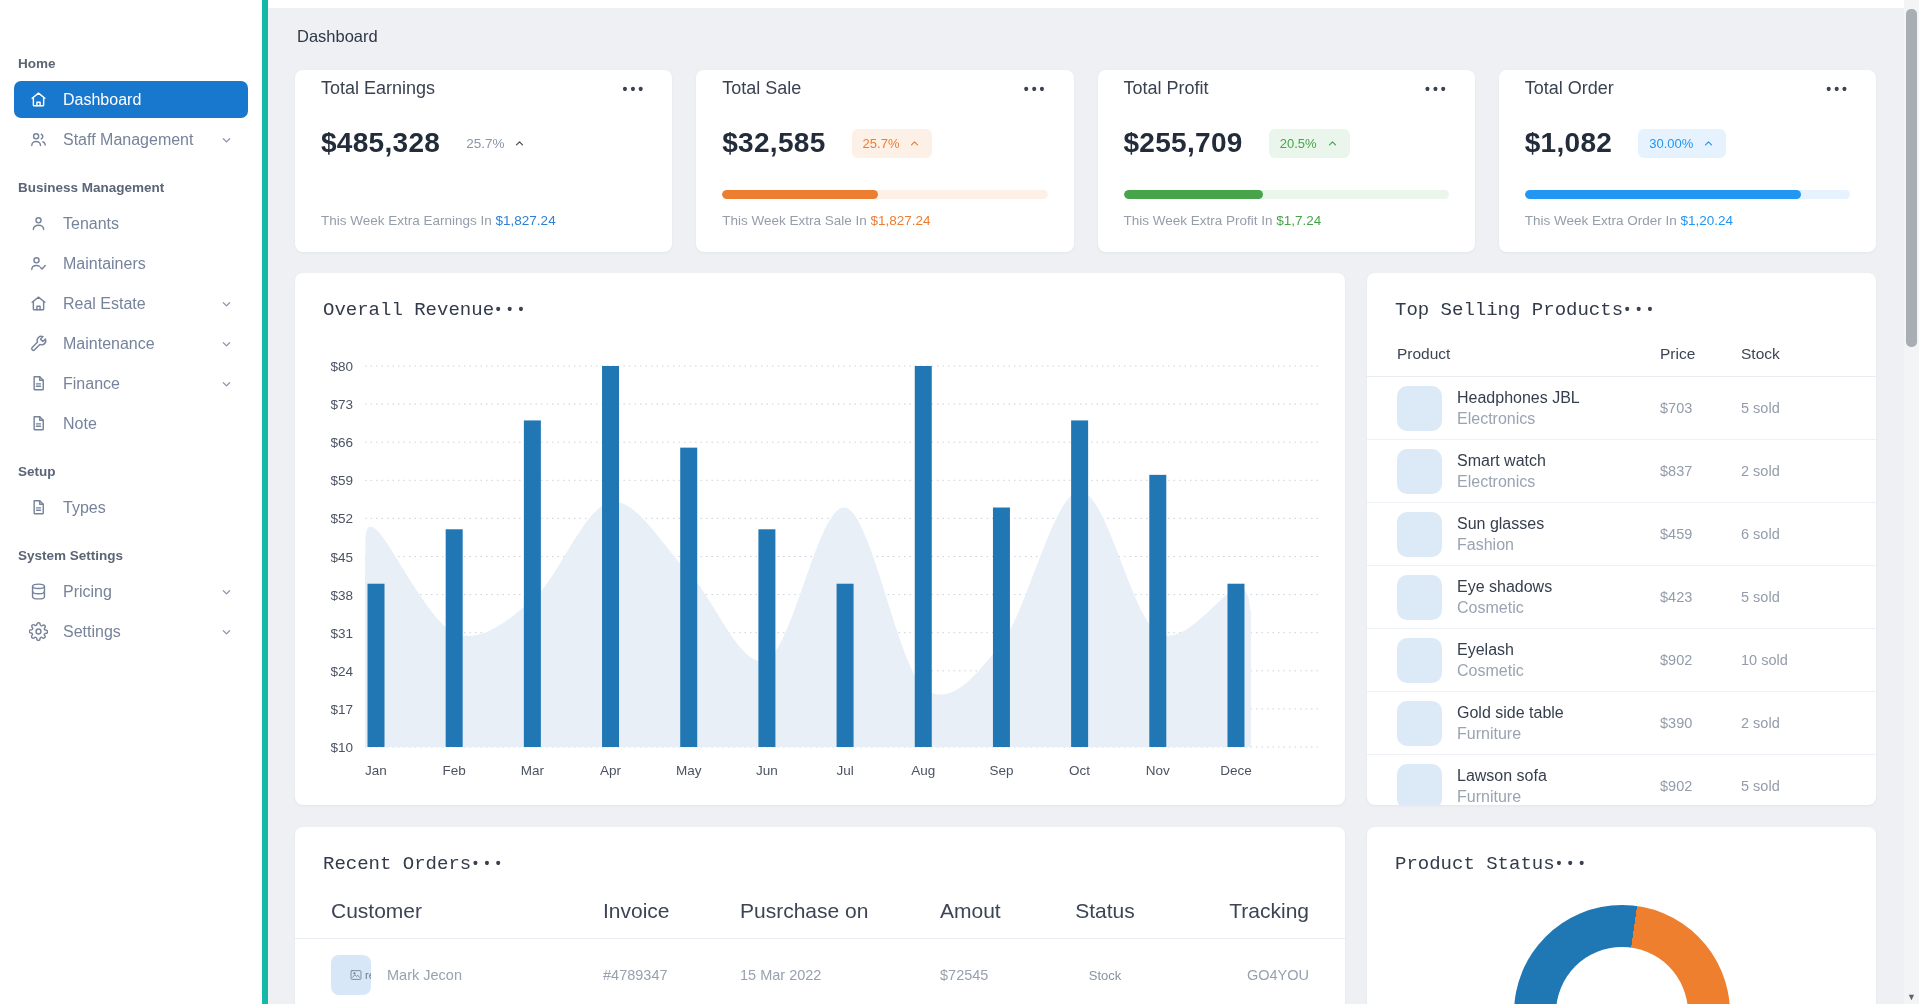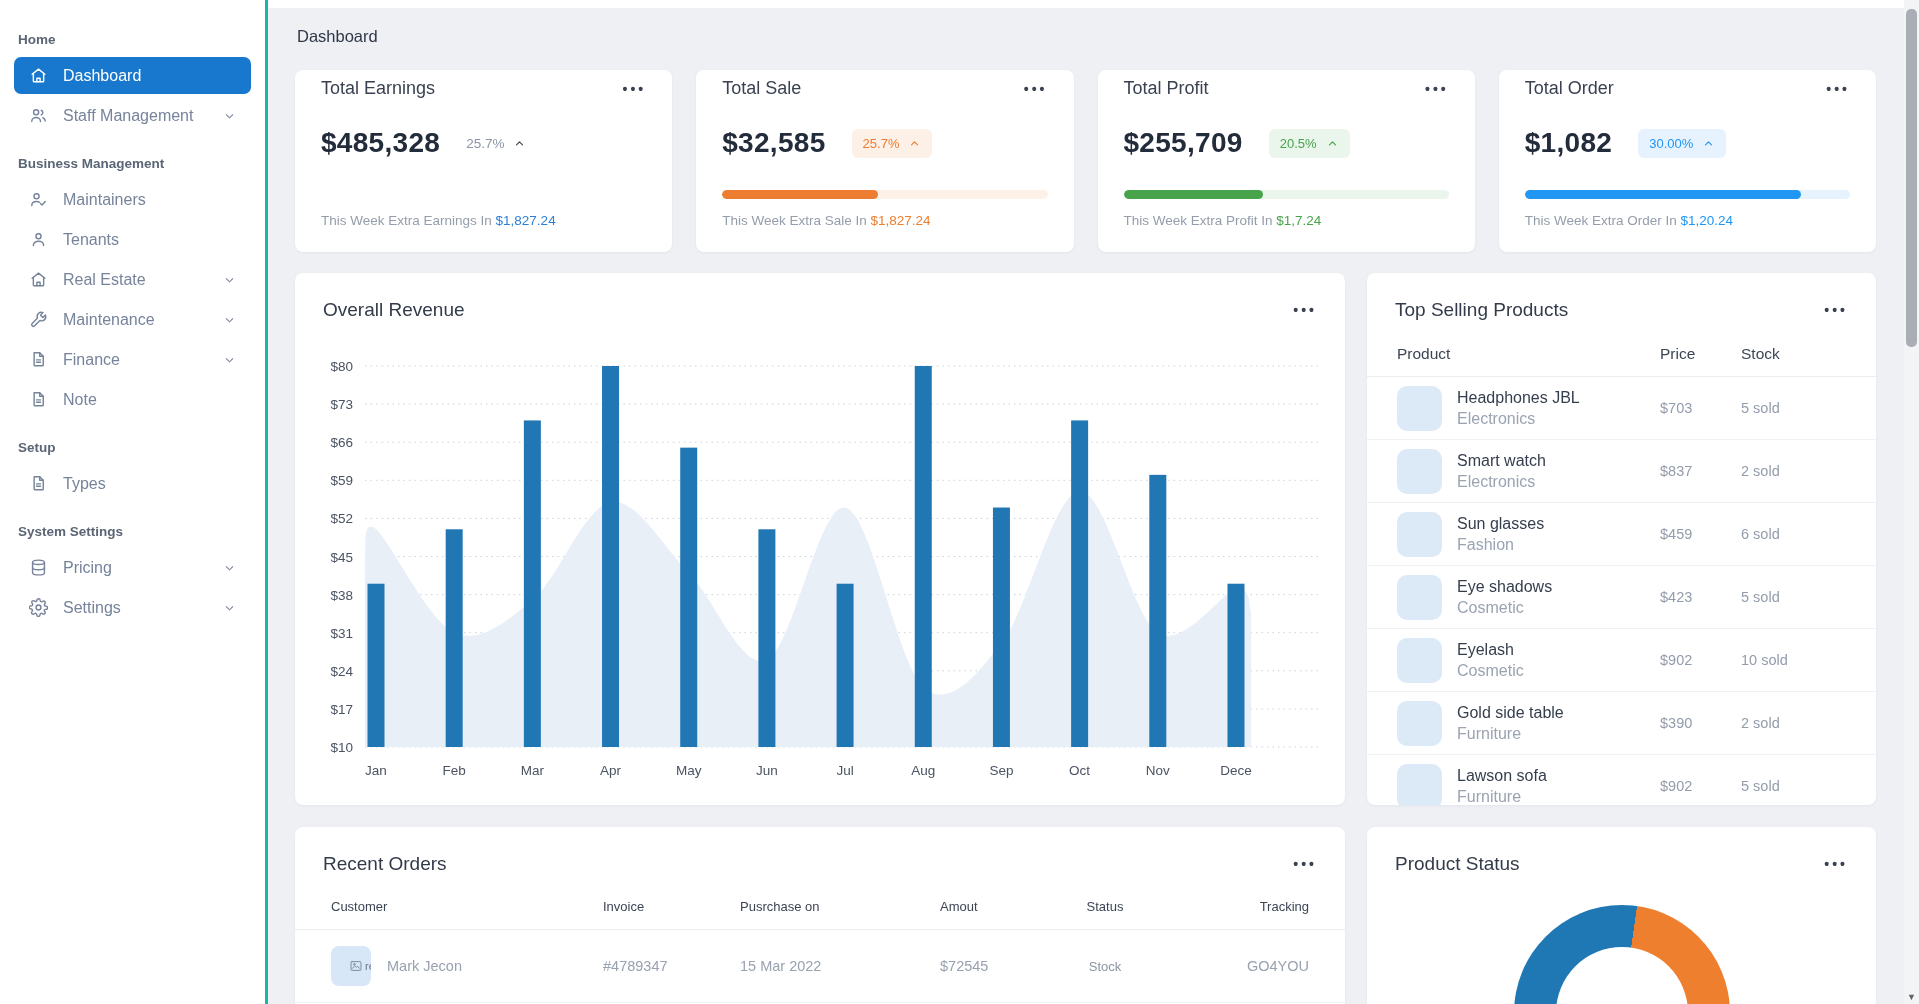--- a/index.html
+++ b/index.html
@@ -1,33 +1,33 @@
 <!DOCTYPE html>
 <html><head>
 <meta charset="utf-8">
 <style>
   html,body{margin:0;padding:0;background:#fff;font-family:"Liberation Sans","DejaVu Sans",sans-serif;}
   #page{position:relative;width:1919px;height:1004px;overflow:hidden;background:#fff;}
   .content-bg{position:absolute;left:268px;top:8px;right:15px;bottom:0;background:#eef0f4;}
   .page-title{position:absolute;left:297px;top:27px;font-size:16.5px;color:#2f3747;}
 
   
-  .sidebar{position:absolute;left:0;top:0;width:268px;height:100%;background:#fff;border-right:3px solid #14b8a6;box-sizing:border-box;padding-top:32px;z-index:2;}
+  .sidebar{position:absolute;left:0;top:0;width:268px;height:100%;background:#fff;border-right:6px solid #14b8a6;box-sizing:border-box;padding-top:56px;z-index:2;}
   .side-section-label{margin:22px 18px 10px 18px;font-size:13.5px;font-weight:bold;color:#5b6575;}
   #sidebar-nav > .side-section-label:first-child{margin-top:0;}
   .side-item{display:flex;align-items:center;gap:15px;margin:3px 14px;padding:9px 15px;border-radius:7px;color:#76839b;font-size:16px;cursor:pointer;position:relative;}
   .side-item.active{background:#1878cd;color:#fff;}
   .icon{display:inline-flex;align-items:center;}
   .side-item .icon svg{width:19px;height:19px;stroke:currentColor;fill:none;stroke-width:1.8;stroke-linecap:round;stroke-linejoin:round;}
   .side-item .chev{position:absolute;right:14px;top:50%;transform:translateY(-50%);display:inline-flex;}
   .side-item .chev svg{width:15px;height:15px;stroke:#8b96a8;fill:none;stroke-width:2;stroke-linecap:round;stroke-linejoin:round;}
 
   
   .card{position:absolute;background:#fff;border-radius:8px;box-shadow:0 1px 3px rgba(25,35,55,.05);}
-  .card-head{display:flex;justify-content:space-between;align-items:center;padding:26px 28px 0 28px;}
+  .card-head{display:flex;align-items:center;padding:26px 28px 0 28px;font-family:Liberation Mono, monospace;}
   .card-title{font-size:19px;color:#333b4a;}
   .menu-dots{font-size:14px;font-weight:bold;letter-spacing:3px;color:#3a4252;cursor:pointer;line-height:10px;}
 
   
   .stat-row{position:absolute;left:295px;top:70px;width:1581px;display:flex;gap:24px;}
   .stat-card{flex:1;background:#fff;border-radius:8px;height:182px;box-sizing:border-box;padding:8px 26px;position:relative;box-shadow:0 1px 3px rgba(25,35,55,.05);}
   .stat-title-row{display:flex;justify-content:space-between;align-items:center;}
   .stat-title{font-size:18px;color:#3a4252;}
   .stat-value-row{display:flex;align-items:center;gap:26px;margin-top:28px;}
   .stat-value{font-size:28px;font-weight:600;color:#232c3b;letter-spacing:.3px;}
@@ -51,21 +51,21 @@
   .p-head{display:grid;grid-template-columns:263px 81px 1fr;padding:0 30px 13px 30px;margin-top:24px;font-size:15.5px;color:#3c4554;border-bottom:1px solid #e9ecf1;}
   .p-row{display:grid;grid-template-columns:263px 81px 1fr;padding:6px 30px;align-items:center;border-bottom:1px solid #eef1f5;height:50px;}
   .p-cell{display:flex;align-items:center;gap:15px;}
   .p-thumb{width:45px;height:45px;border-radius:10px;background:#dce9f7;flex:none;}
   .p-name{font-size:16px;color:#353e4d;margin-bottom:3px;}
   .p-cat{font-size:16px;color:#9aa3b2;}
   .p-price,.p-stock{font-size:14.5px;color:#939cab;}
 
   
   #orders-card{left:295px;top:827px;width:1050px;height:330px;overflow:hidden;}
-  .o-head{display:grid;grid-template-columns:272px 137px 200px 110px 110px 1fr;padding:0 36px 15px 36px;margin-top:24px;font-size:13px;color:#3c4554;border-bottom:1px solid #e9ecf1;}
+  .o-head{display:grid;grid-template-columns:272px 137px 200px 110px 110px 1fr;padding:0 36px 15px 36px;margin-top:24px;font-size:21px;color:#3c4554;border-bottom:1px solid #e9ecf1;}
   .o-row{display:grid;grid-template-columns:272px 137px 200px 110px 110px 1fr;padding:16px 36px;align-items:center;font-size:14.5px;color:#98a1b0;border-bottom:1px solid #eef1f5;}
   .o-customer{display:flex;align-items:center;gap:16px;}
   .avatar{width:40px;height:40px;border-radius:8px;background:#d8e7f7;flex:none;display:flex;align-items:center;gap:2px;padding:18px;box-sizing:border-box;overflow:hidden;}
   .avatar svg{width:14px;height:14px;flex:none;stroke:#7b8694;fill:none;stroke-width:1.6;stroke-linecap:round;stroke-linejoin:round;}
   .avatar .alt{font-size:11px;color:#6b7689;white-space:nowrap;}
   .o-status{text-align:center;font-size:13px;color:#8a93a2;}
   .o-tracking,.o-head .h-tracking{padding-left:32px;text-align:right;}
 
   
   #status-card{left:1367px;top:827px;width:509px;height:330px;}
@@ -109,35 +109,35 @@
           <span class="chev">
             <svg viewBox="0 0 24 24">
               <path d="m7 10 5 5 5-5"></path>
             </svg>
           </span>
         </div>
         <div class="side-section-label">Business Management</div>
         <div class="side-item">
           <span class="icon ">
             <svg viewBox="0 0 24 24">
+              <circle cx="12" cy="8" r="3.2"></circle>
+              <path d="M5.5 19.5c0-3.2 2.9-5.3 6.5-5.3s6.5 2.1 6.5 5.3"></path>
+            </svg>
+          </span>
+          <span class="side-label">Tenants</span>
+        </div>
+        <div class="side-item">
+          <span class="icon ">
+            <svg viewBox="0 0 24 24">
               <circle cx="9.5" cy="8" r="3.2"></circle>
               <path d="M3.5 19.5c0-3 2.6-5 6-5 1.4 0 2.7.3 3.7 1"></path>
               <path d="m14.5 17 2 2 4-4.5"></path>
             </svg>
           </span>
           <span class="side-label">Maintainers</span>
-        </div>
-        <div class="side-item">
-          <span class="icon ">
-            <svg viewBox="0 0 24 24">
-              <circle cx="12" cy="8" r="3.2"></circle>
-              <path d="M5.5 19.5c0-3.2 2.9-5.3 6.5-5.3s6.5 2.1 6.5 5.3"></path>
-            </svg>
-          </span>
-          <span class="side-label">Tenants</span>
         </div>
         <div class="side-item">
           <span class="icon ">
             <svg viewBox="0 0 24 24">
               <path d="M4 10.5 12 4l8 6.5"></path>
               <path d="M5.5 9.5V19a1 1 0 0 0 1 1h11a1 1 0 0 0 1-1V9.5"></path>
               <path d="M10 20v-4.5h4V20"></path>
             </svg>
           </span>
           <span class="side-label">Real Estate</span>

